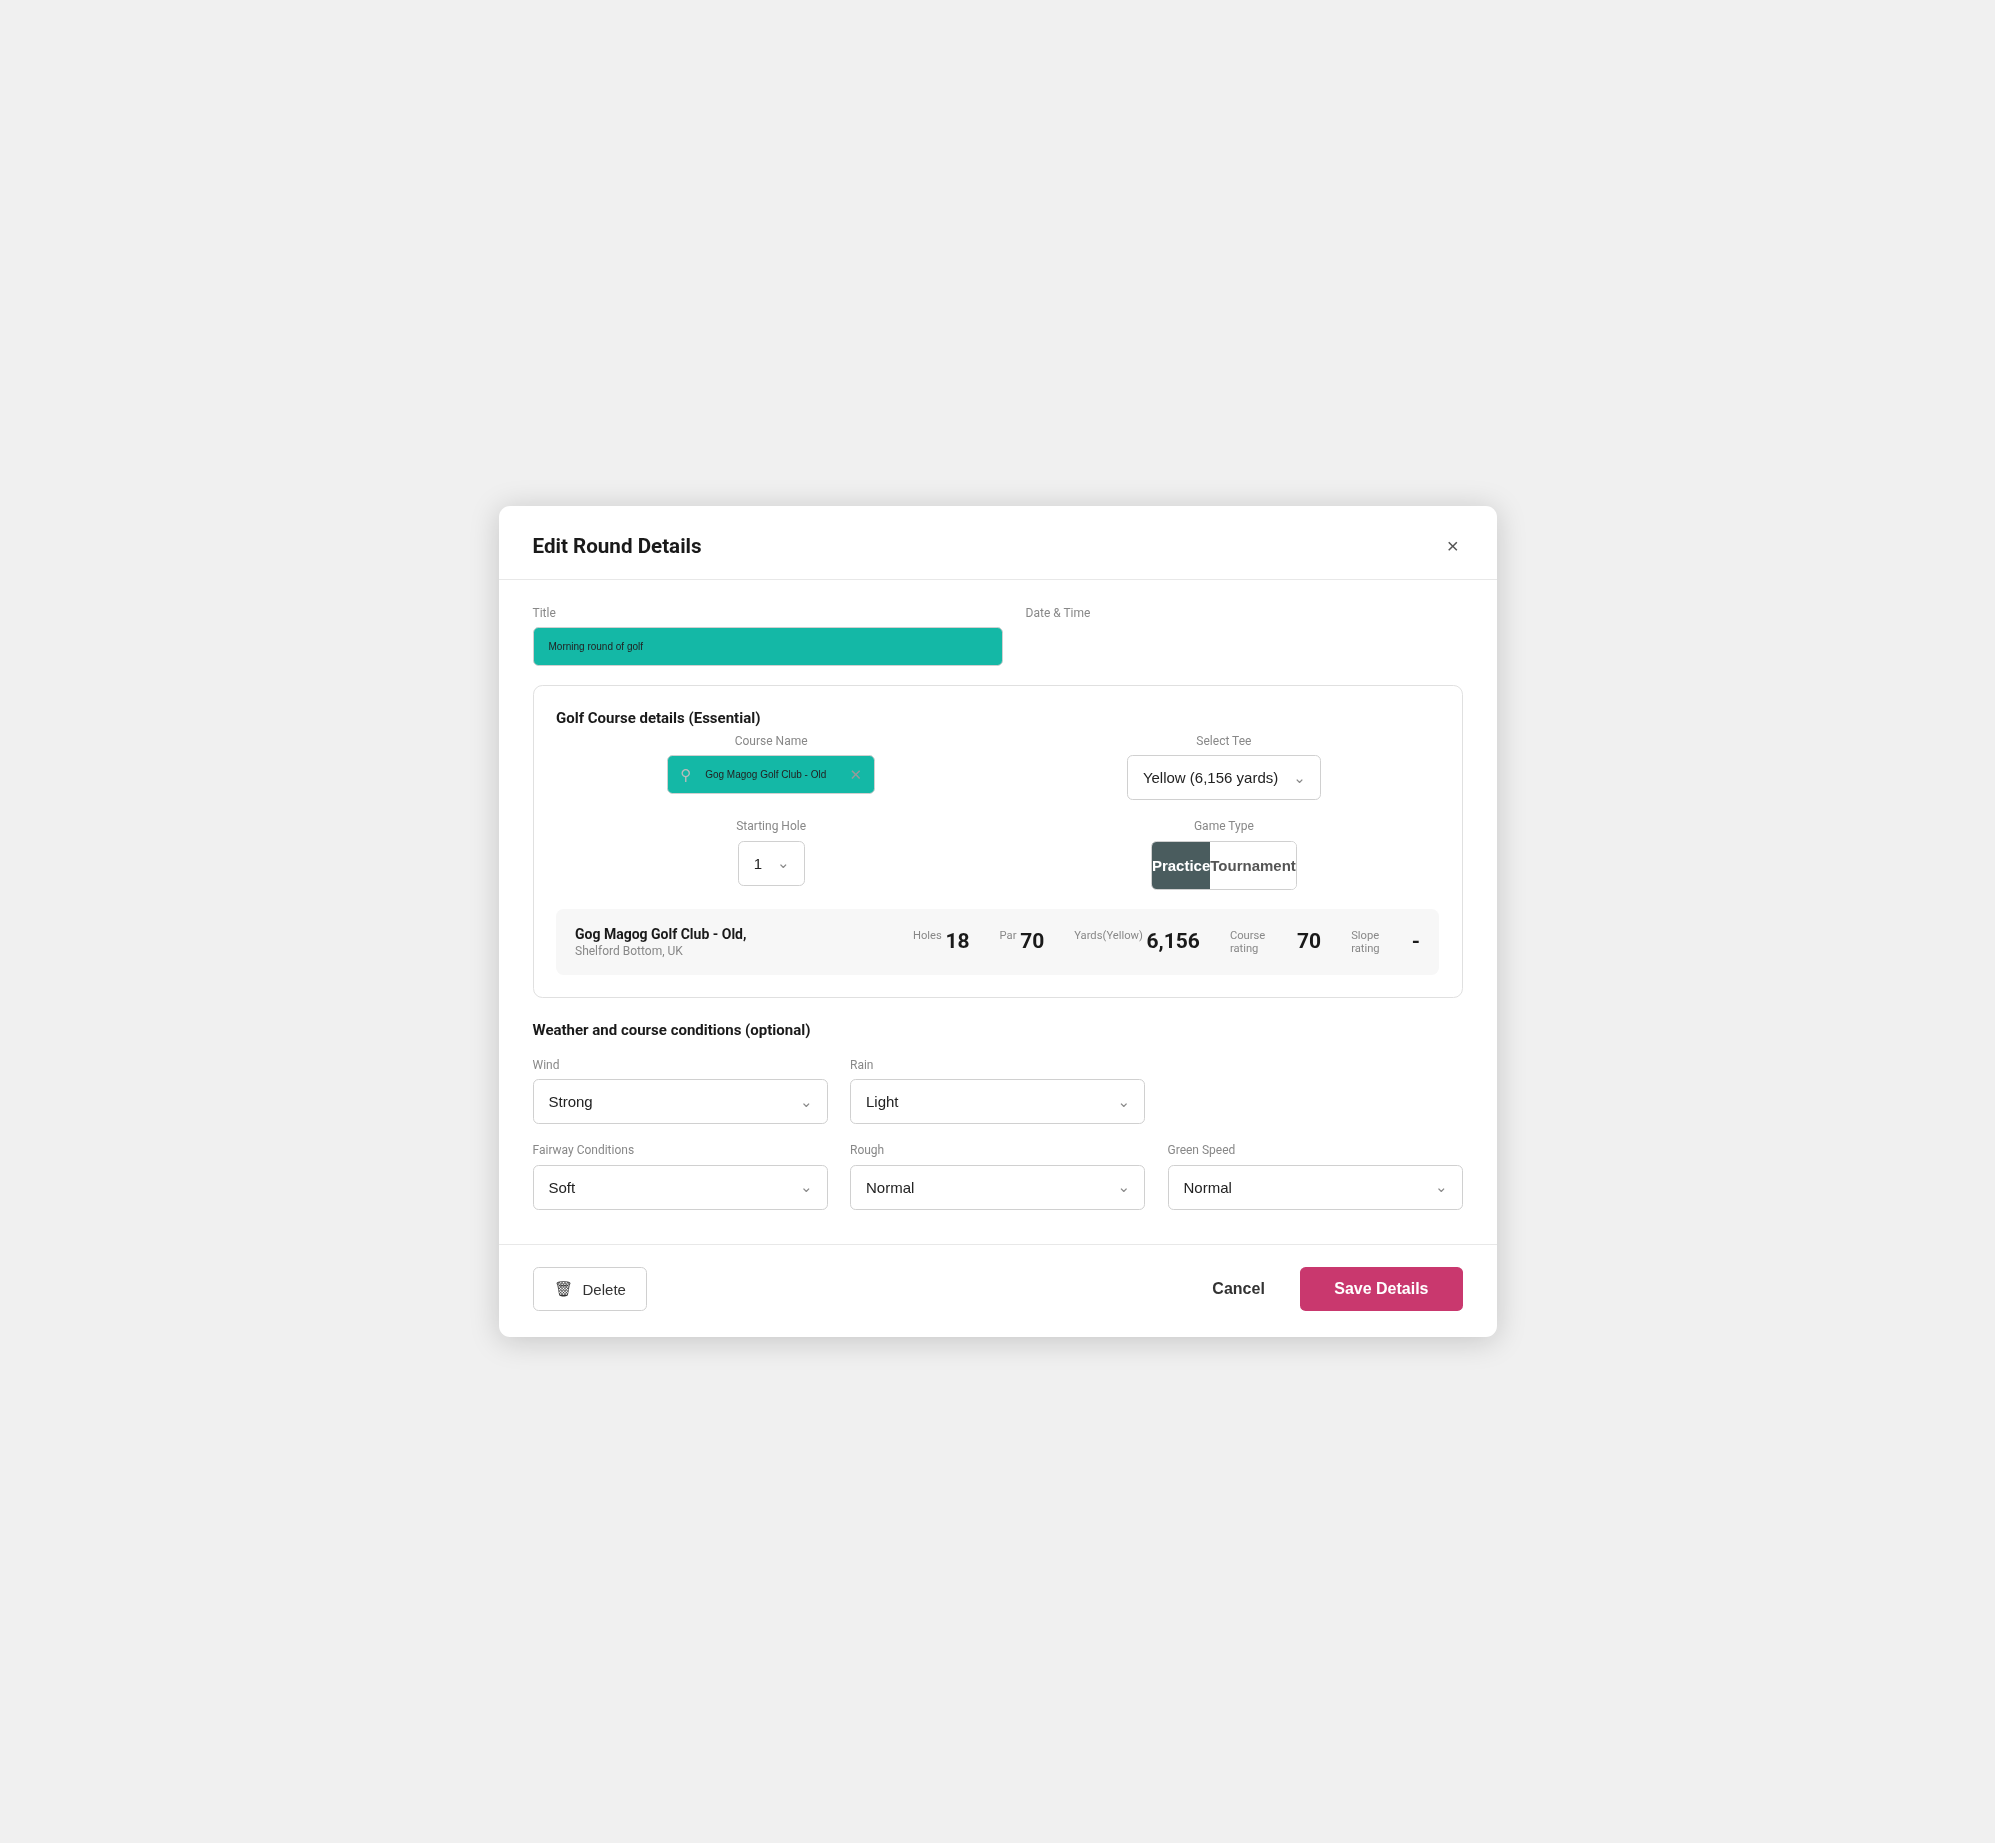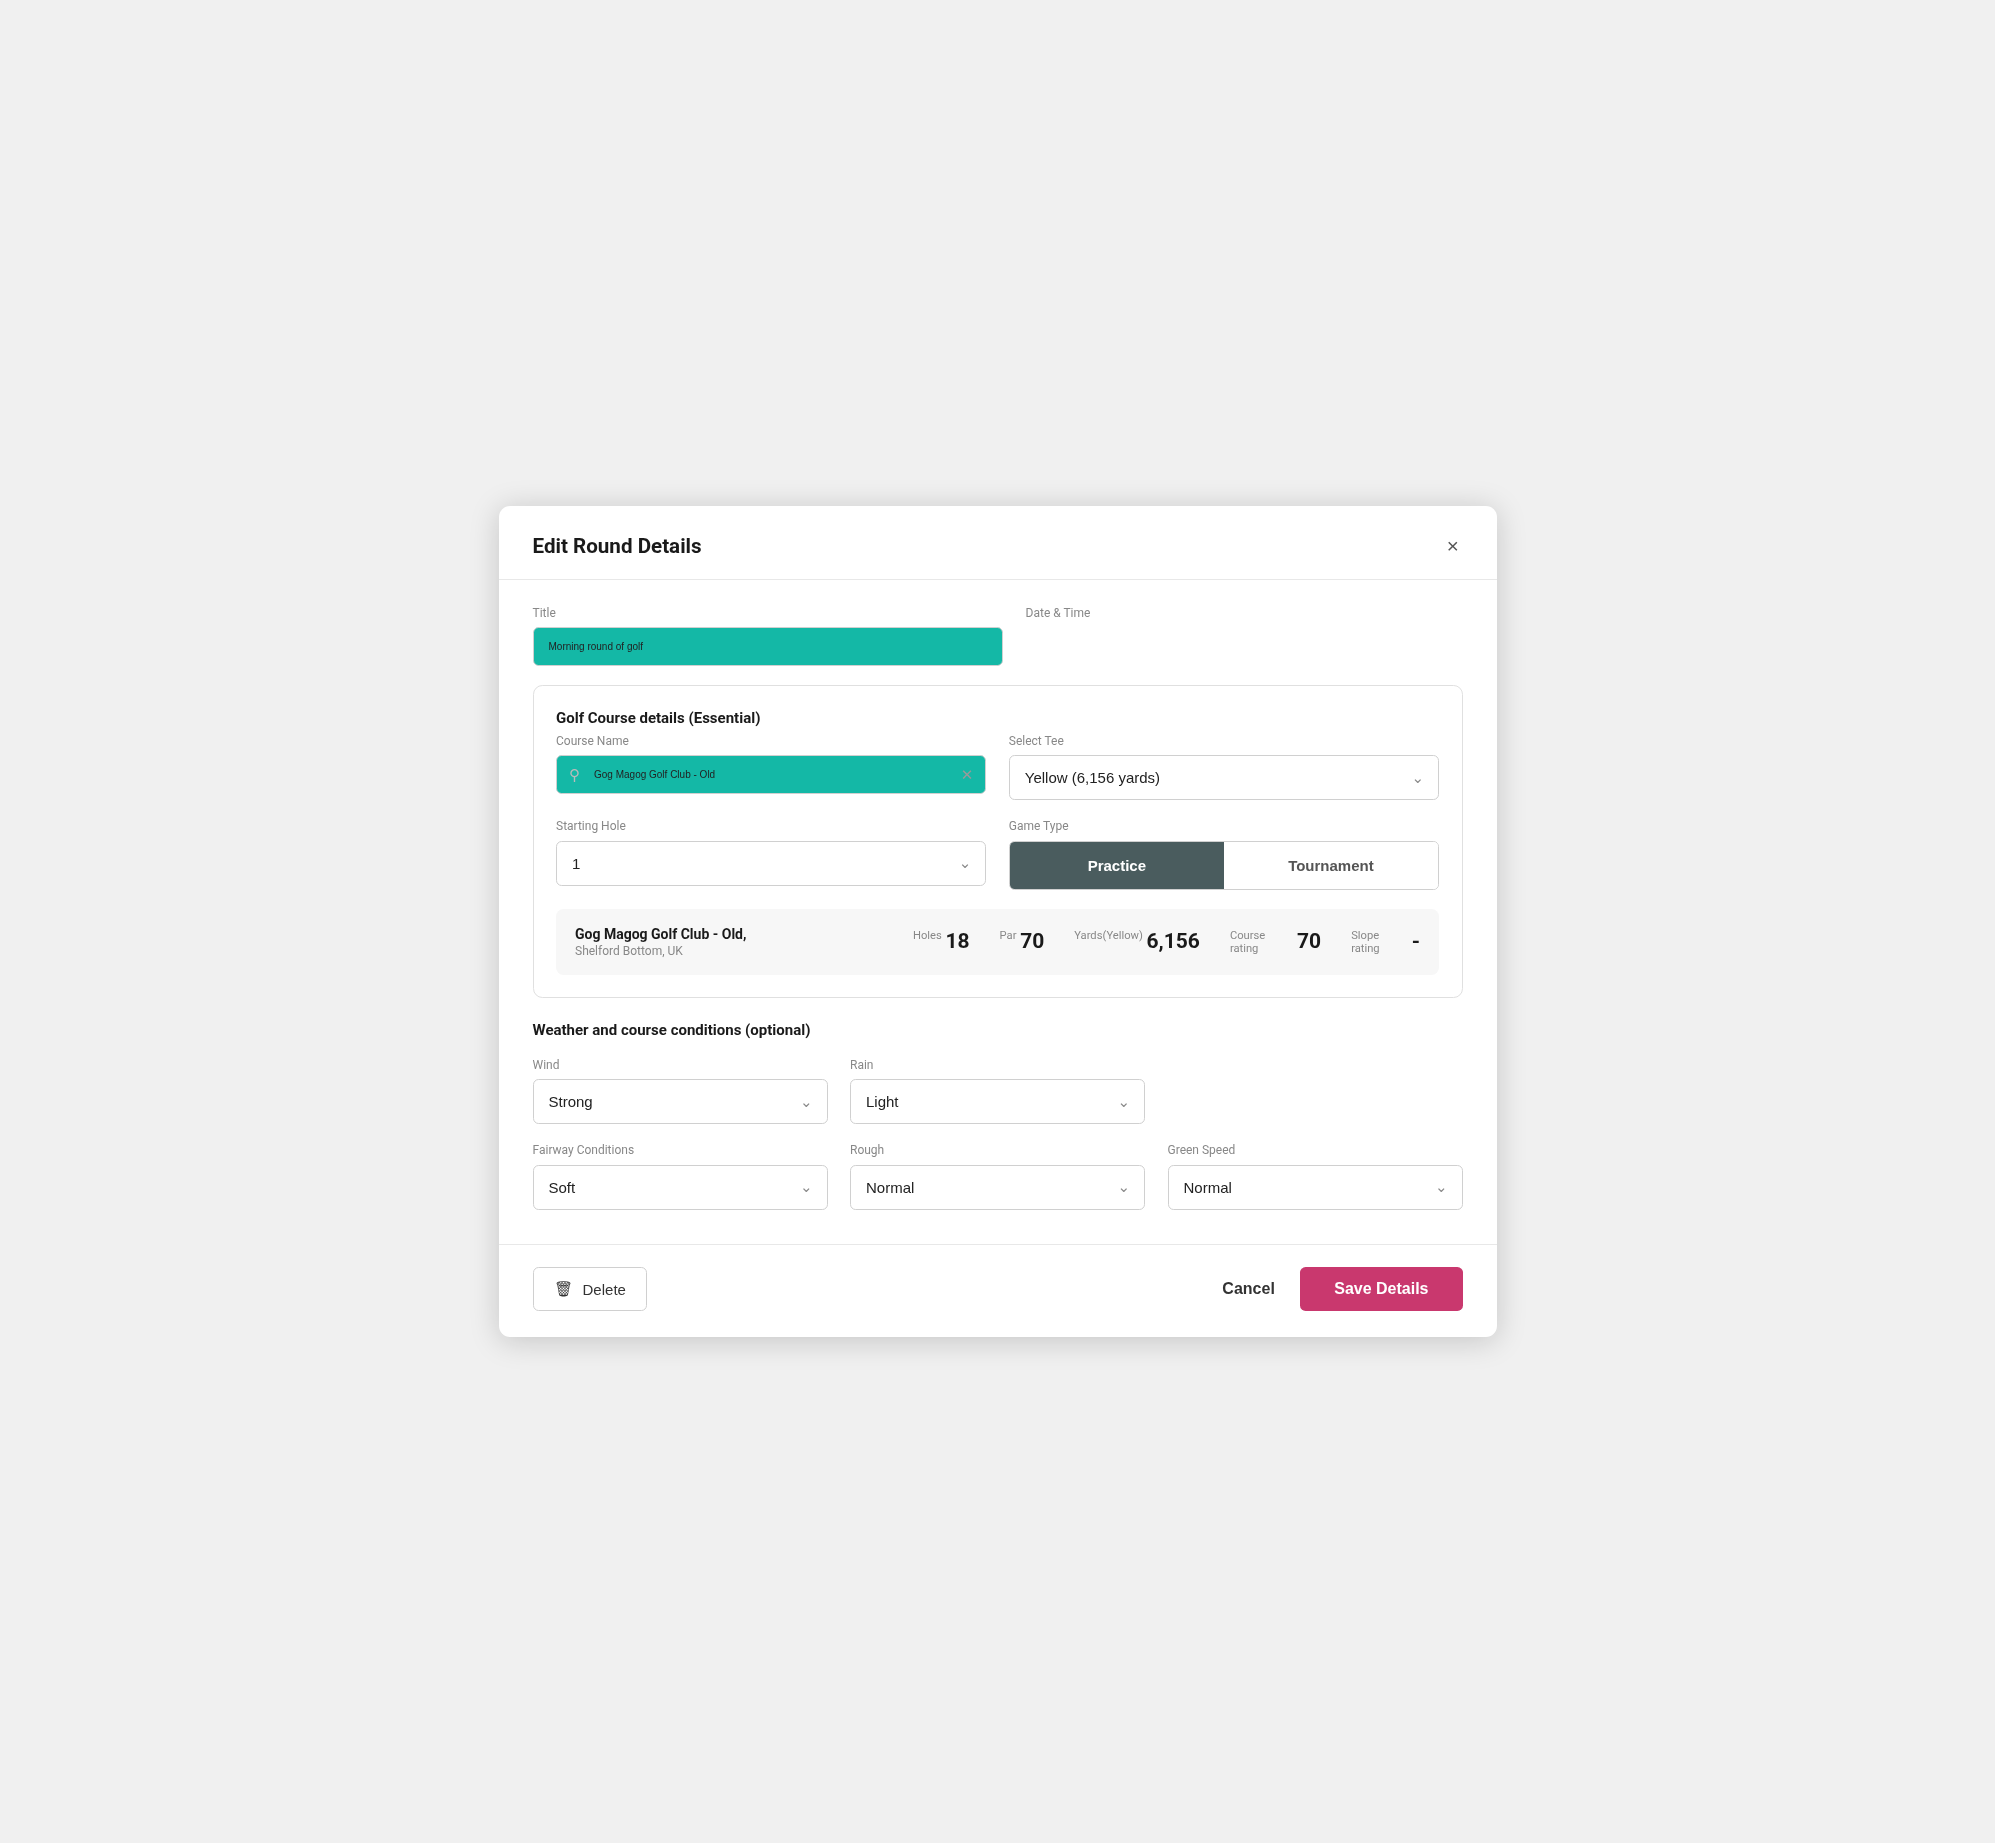--- a/index.html
+++ b/index.html
@@ -48,21 +48,21 @@
     .form-row {
       display: flex;
       gap: 22.5px;
       margin-bottom: 19px;
     }
     .form-group {
       display: flex;
       flex-direction: column;
       gap: 7.5px;
     }
-    .form-group.half { flex: 1; }
+    .form-group.half { flex: 1; align-items: center; }
     label {
       font-size: 12px;
       color: #888;
       font-weight: 400;
     }
     input[type="text"] {
       border: 1.4px solid #d0d0d0;
       border-radius: 5.6px;
       padding: 13px 15px;
       font-size: 10px;
@@ -254,21 +254,21 @@
       background: #fff;
       color: #333;
       font-size: 15px;
       padding: 12px 20.6px;
       cursor: pointer;
       font-weight: 500;
     }
     .footer-right {
       display: flex;
       align-items: center;
-      gap: 16px;
+      gap: 26px;
     }
     .cancel-btn {
       background: none;
       border: none;
       font-size: 16px;
       font-weight: 600;
       color: #333;
       cursor: pointer;
       padding: 12px 9.4px;
     }

